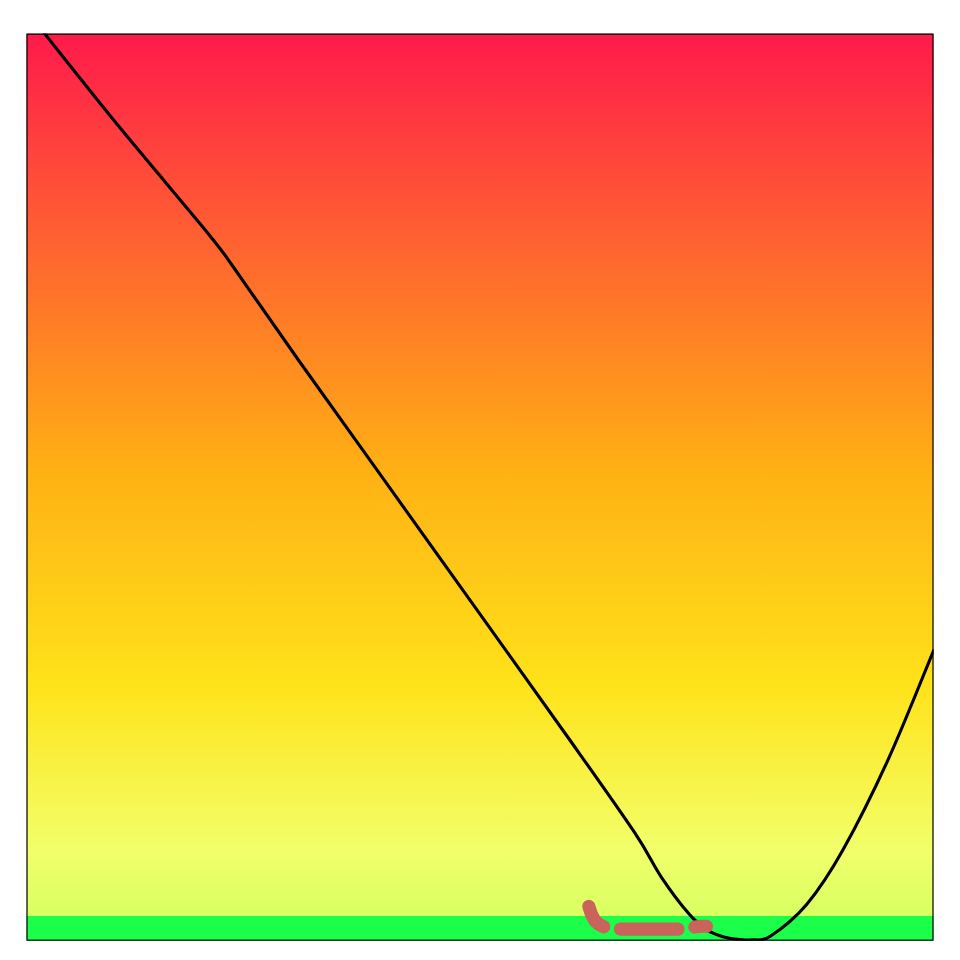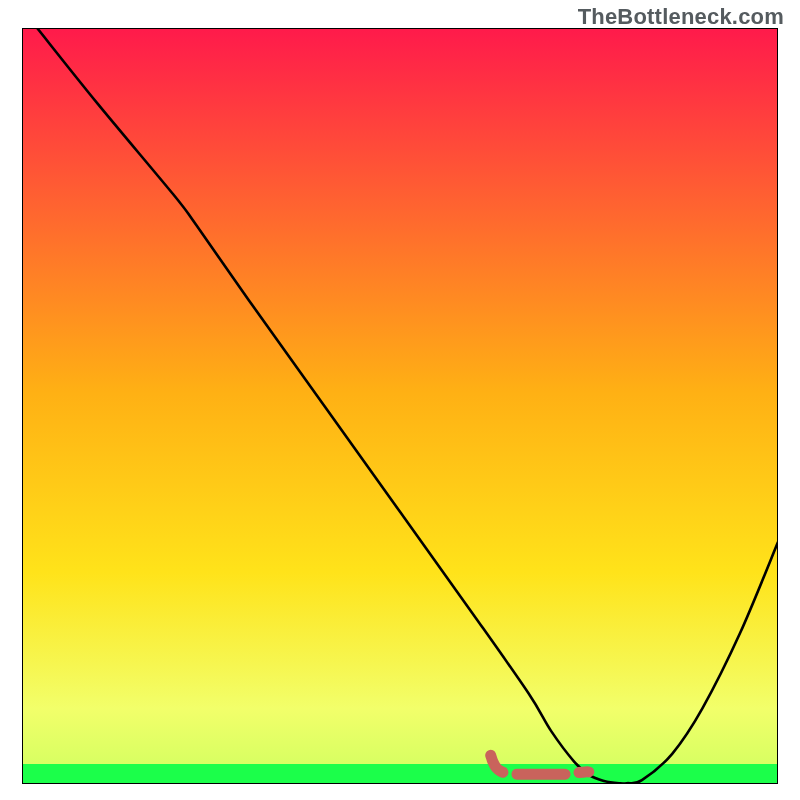--- a/index.html
+++ b/index.html
@@ -31,21 +31,20 @@
     top: 28px;
     width: 756px;
     height: 756px;
   }
   svg { display: block; }
 </style>
 </head>
 <body>
 
 <div class="stage">
-  <div class="watermark">TheBottleneck.com</div>
 
   <svg class="plot" viewBox="0 0 756 756" xmlns="http://www.w3.org/2000/svg">
     <defs>
       <linearGradient id="bg-grad" x1="0" y1="0" x2="0" y2="1">
         <stop id="g0" offset="0%" stop-color="#ff1a4b"></stop>
         <stop id="g1" offset="48%" stop-color="#ffb014"></stop>
         <stop id="g2" offset="72%" stop-color="#ffe31a"></stop>
         <stop id="g3" offset="90%" stop-color="#f2ff6a"></stop>
         <stop id="g4" offset="97.3%" stop-color="#d8ff62"></stop>
         <stop id="g5" offset="97.3%" stop-color="#1bff4a"></stop>

